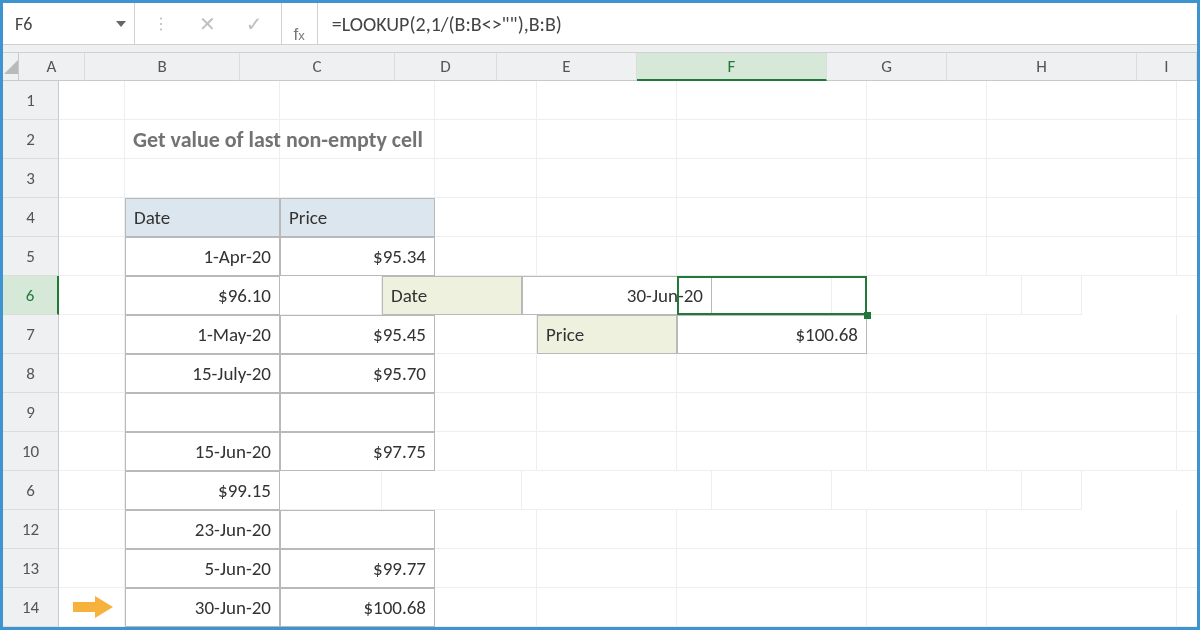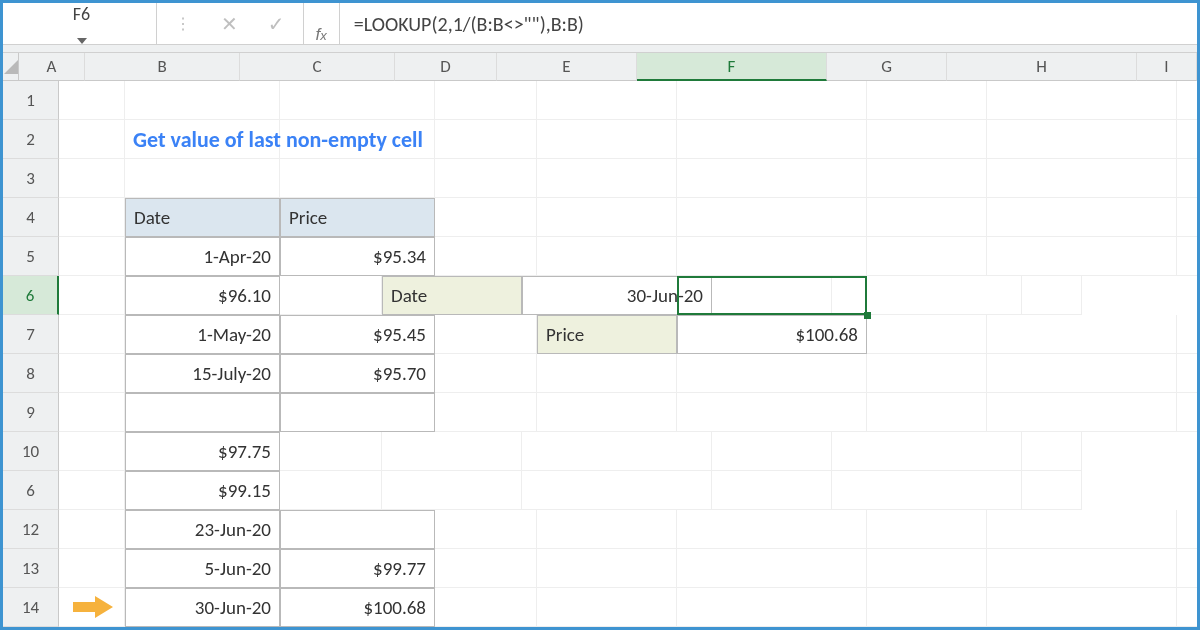--- a/index.html
+++ b/index.html
@@ -17,29 +17,28 @@
 
   
   .fbar {
     display: flex;
     align-items: stretch;
     height: 42px;
     border-bottom: 1px solid #d0d0d0;
     background: #fff;
   }
   .name-box {
-    width: 154px;
+    width: 132px;
     display: flex;
     align-items: center;
     justify-content: space-between;
     padding: 0 8px 0 12px;
     border-right: 1px solid #d0d0d0;
     background: #fff;
     color: #555;
-    flex-direction: column;
   }
   .name-box .nb-text { font-size: 18px; color:#444; }
   .nb-dd {
     width: 0; height: 0;
     border-left: 5px solid transparent;
     border-right: 5px solid transparent;
     border-top: 6px solid #666;
   }
   .fbar-btns {
     display: flex;
@@ -48,21 +47,21 @@
     padding: 0 18px;
     border-right: 1px solid #d0d0d0;
   }
   .fbar-btn { color: #bfbfbf; font-size: 18px; cursor: default; }
   .fbar-btn.vdots { font-size: 16px; letter-spacing: 0; color:#bfbfbf; }
   .fbar-btn.times { font-size: 20px; }
   .fbar-btn.check { font-size: 20px; }
   .fx-wrap {
     display: flex; align-items: center; padding: 0 12px; border-right: 1px solid #d0d0d0;
   }
-  .fx { font-style: italic; font-family: "Segoe UI", Arial, sans-serif; color:#777; font-size:17px;margin-top:22px; }
+  .fx { font-family: "Segoe UI", Arial, sans-serif; color:#777; font-size:17px;margin-top:22px; }
   .formula-input {
     flex: 1;
     display: flex;
     align-items: center;
     padding: 0 14px;
     font-size: 20px;
     color: #444;
   }
 
   
@@ -131,21 +130,21 @@
   .active-outline {
     position:absolute;
     border:2px solid #1f7a3a;
     pointer-events:none;
   }
   .active-handle {
     position:absolute; width:7px; height:7px; background:#1f7a3a;
   }
 
   
-  .title { font-weight:700; font-size:22px; color:#3b82f6; }
+  .title { font-weight:700; font-size:22px; color:#737373; }
 
   
   .arrow-ind {
     position:absolute;
     left: 14px;
   }
   .arrow-ind svg { display:block; }
 </style>
 </head>
 <body>
@@ -388,20 +387,23 @@
       <div class="cell cD"></div>
       <div class="cell cE"></div>
       <div class="cell cF"></div>
       <div class="cell cG"></div>
       <div class="cell cH"></div>
       <div class="cell cI"></div>
     </div>
 
     <div class="cells-row">
       <div class="cell cA"></div>
+      <div class="cell cB tbl-b rjust">
+          <span>15-Jun-20</span>
+        </div>
       <div class="cell cC tbl-b rjust">
           <span>$97.75</span>
         </div>
       <div class="cell cD"></div>
       <div class="cell cE"></div>
       <div class="cell cF"></div>
       <div class="cell cG"></div>
       <div class="cell cH"></div>
       <div class="cell cI"></div>
     </div>

